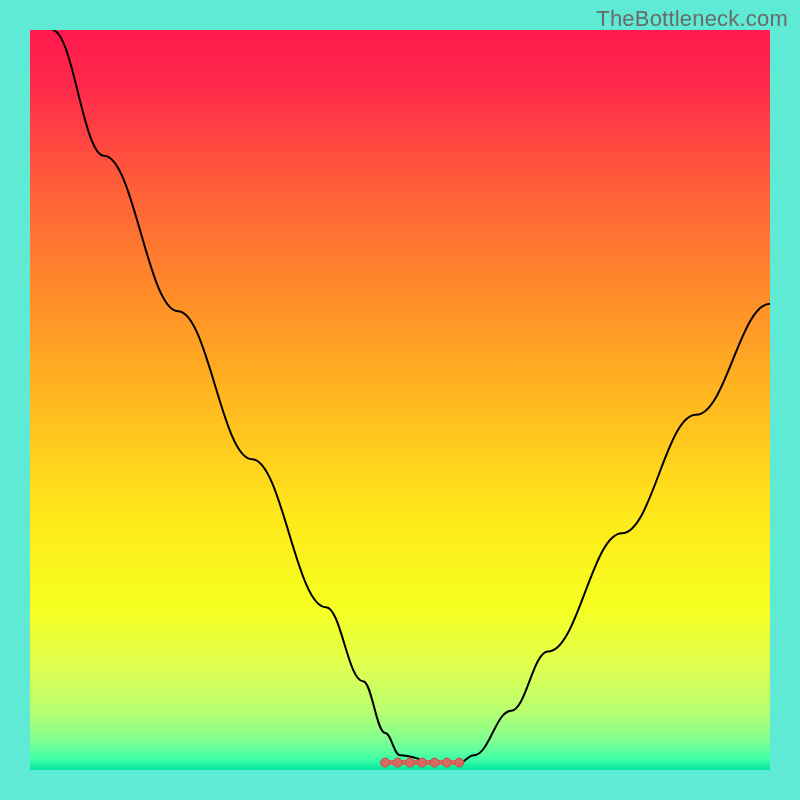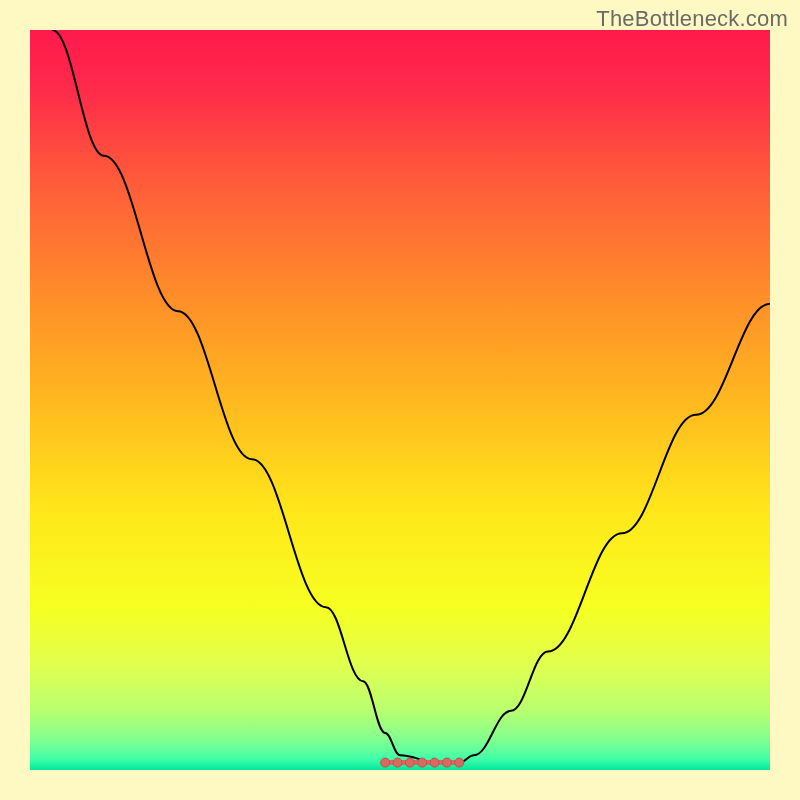--- a/index.html
+++ b/index.html
@@ -10,21 +10,21 @@
     background: #000;
     overflow: hidden;
     font-family: Arial, Helvetica, sans-serif;
   }
   .frame {
     position: absolute;
     left: 0;
     top: 0;
     width: 800px;
     height: 800px;
-    background: #fef9c3;
+    background: #5eead4;
   }
   .watermark {
     position: absolute;
     top: 6px;
     right: 12px;
     color: #6a6a6a;
     font-size: 22px;
     font-weight: 500;
     letter-spacing: 0.2px;
     user-select: none;

